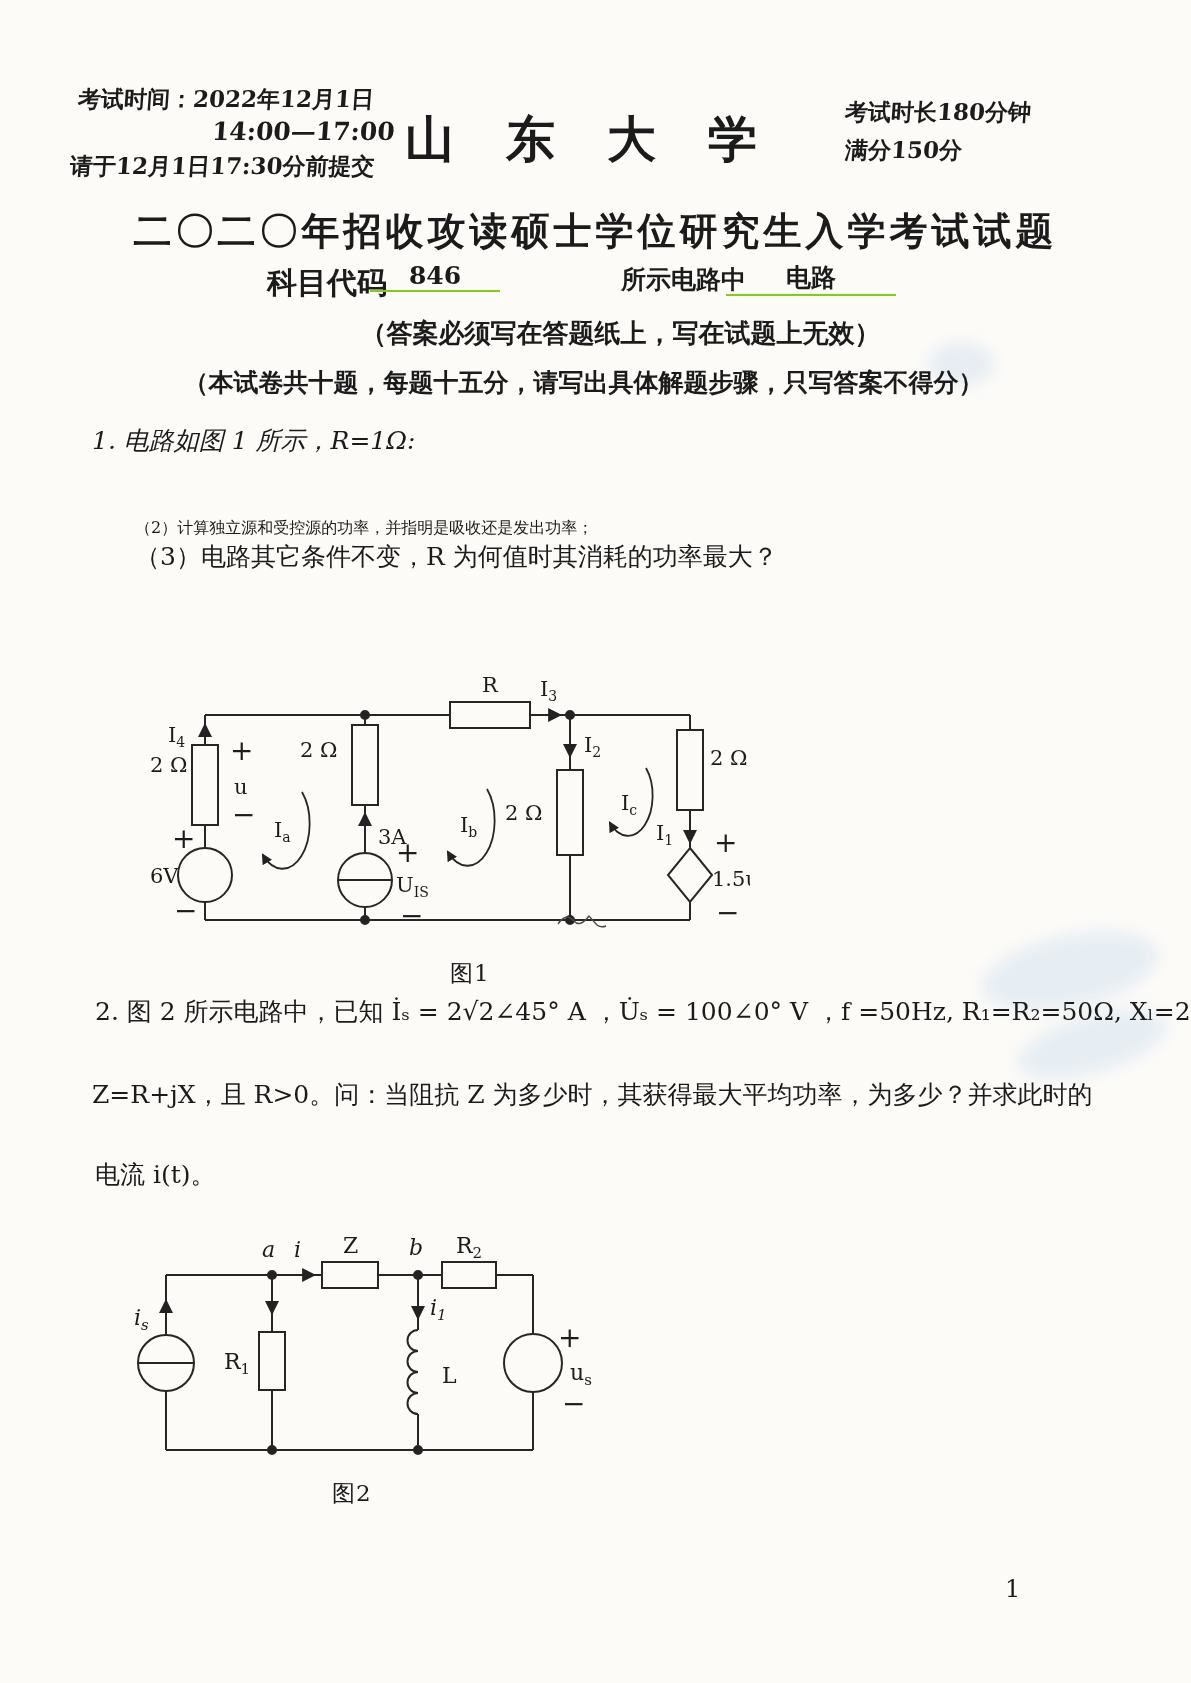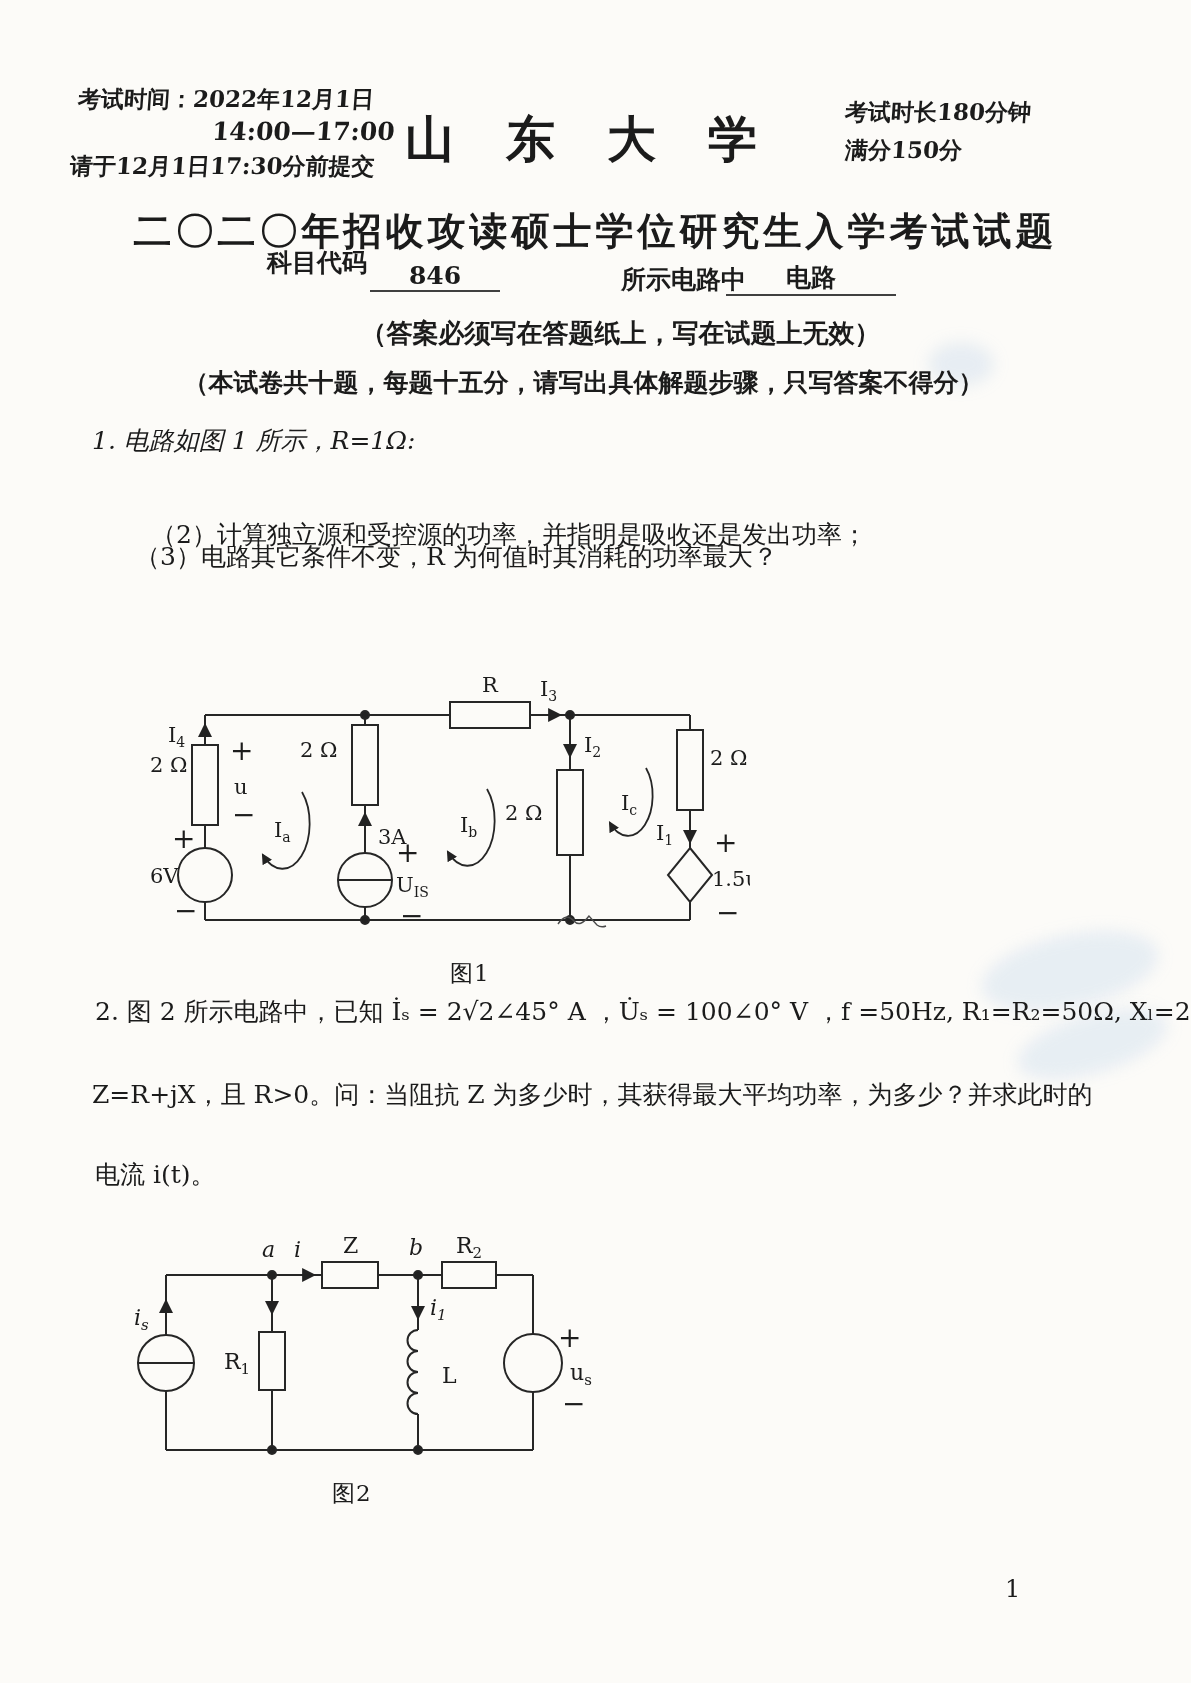--- a/index.html
+++ b/index.html
@@ -5,21 +5,21 @@
   html,body{margin:0;padding:0;background:#e8e8e6;}
   .page{
     position:relative;width:1191px;height:1683px;margin:0 auto;
     background:#fcfbf8;overflow:hidden;
     font-family:"DejaVu Serif","Liberation Serif",serif;color:#1b1b1b;
   }
   .abs{position:absolute;white-space:nowrap;}
   .hand{font-weight:bold;transform:skewX(-4deg);}
   .uni{font-weight:bold;letter-spacing:52px;}
   .title{width:100%;text-align:center;font-weight:bold;letter-spacing:4px;margin-top:20px;}
-  .uline{border-bottom:2px solid #404040;text-align:center;font-weight:bold;}
+  .uline{border-bottom:2px solid #84cc16;text-align:center;font-weight:bold;}
   .lbl{font-weight:bold;}
   .ctr{left:50%;transform:translateX(-50%);}
   .wm{position:absolute;background:rgba(125,170,215,.16);filter:blur(8px);border-radius:50%;}
   svg text{fill:#1c1c1c;}
   .cap{letter-spacing:1px;}
 </style>
 </head>
 <body>
 
 <div class="page">
@@ -30,30 +30,30 @@
 
   <div class="abs hand" style="left:78px;top:84px;font-size:23px;">考试时间：2022年12月1日</div>
   <div class="abs hand" style="left:212px;top:117px;font-size:25px;">14:00—17:00</div>
   <div class="abs hand" style="left:70px;top:151px;font-size:23px;">请于12月1日17:30分前提交</div>
   <div class="abs uni" style="left:405px;top:94px;font-size:49px;margin-top:13px;">山东大学</div>
   <div class="abs hand" style="left:845px;top:97px;font-size:23px;">考试时长180分钟</div>
   <div class="abs hand" style="left:845px;top:135px;font-size:23px;">满分150分</div>
 
   <div class="abs title" style="left:0;top:186px;font-size:38px;">二〇二〇年招收攻读硕士学位研究生入学考试试题</div>
 
-  <div class="abs lbl" style="left:267px;top:246px;font-size:25px;font-family:Liberation Serif, serif;">科目代码</div>
+  <div class="abs lbl" style="left:267px;top:263px;font-size:30px;font-family:Liberation Serif, serif;">科目代码</div>
   <div class="abs uline" style="left:370px;top:261px;width:130px;font-size:25px;">846</div>
   <div class="abs lbl" style="left:621px;top:263px;font-size:25px;">所示电路中</div>
   <div class="abs uline" style="left:726px;top:261px;width:170px;font-size:25px;">电路</div>
 
   <div class="abs ctr lbl" style="top:366px;font-size:25px;margin-left:-12px;">（本试卷共十题，每题十五分，请写出具体解题步骤，只写答案不得分）</div>
   <div class="abs ctr lbl" style="top:316px;font-size:26px;margin-left:25px;">（答案必须写在答题纸上，写在试题上无效）</div>
 
   <div class="abs" style="left:92px;top:424px;font-size:25px;font-style:italic;">1. 电路如图 1 所示，R=1Ω:</div>
-  <div class="abs" style="left:151px;top:518px;font-size:25px;">（2）计算独立源和受控源的功率，并指明是吸收还是发出功率；</div>
+  <div class="abs" style="left:135px;top:518px;font-size:16px;">（2）计算独立源和受控源的功率，并指明是吸收还是发出功率；</div>
   <div class="abs" style="left:135px;top:540px;font-size:25px;">（3）电路其它条件不变，R 为何值时其消耗的功率最大？</div>
 
   <svg class="abs" style="left:150px;top:630px;" width="600" height="330" viewBox="0 0 600 330">
     <defs>
       <marker id="ah1" viewBox="0 0 10 10" refX="8.5" refY="5" markerWidth="7" markerHeight="7" orient="auto-start-reverse">
         <path d="M0,0 L10,5 L0,10 z" fill="#222"></path>
       </marker>
       <marker id="ah1s" viewBox="0 0 10 10" refX="8" refY="5" markerWidth="6" markerHeight="6" orient="auto-start-reverse">
         <path d="M0,0 L10,5 L0,10 z" fill="#222"></path>
       </marker>

